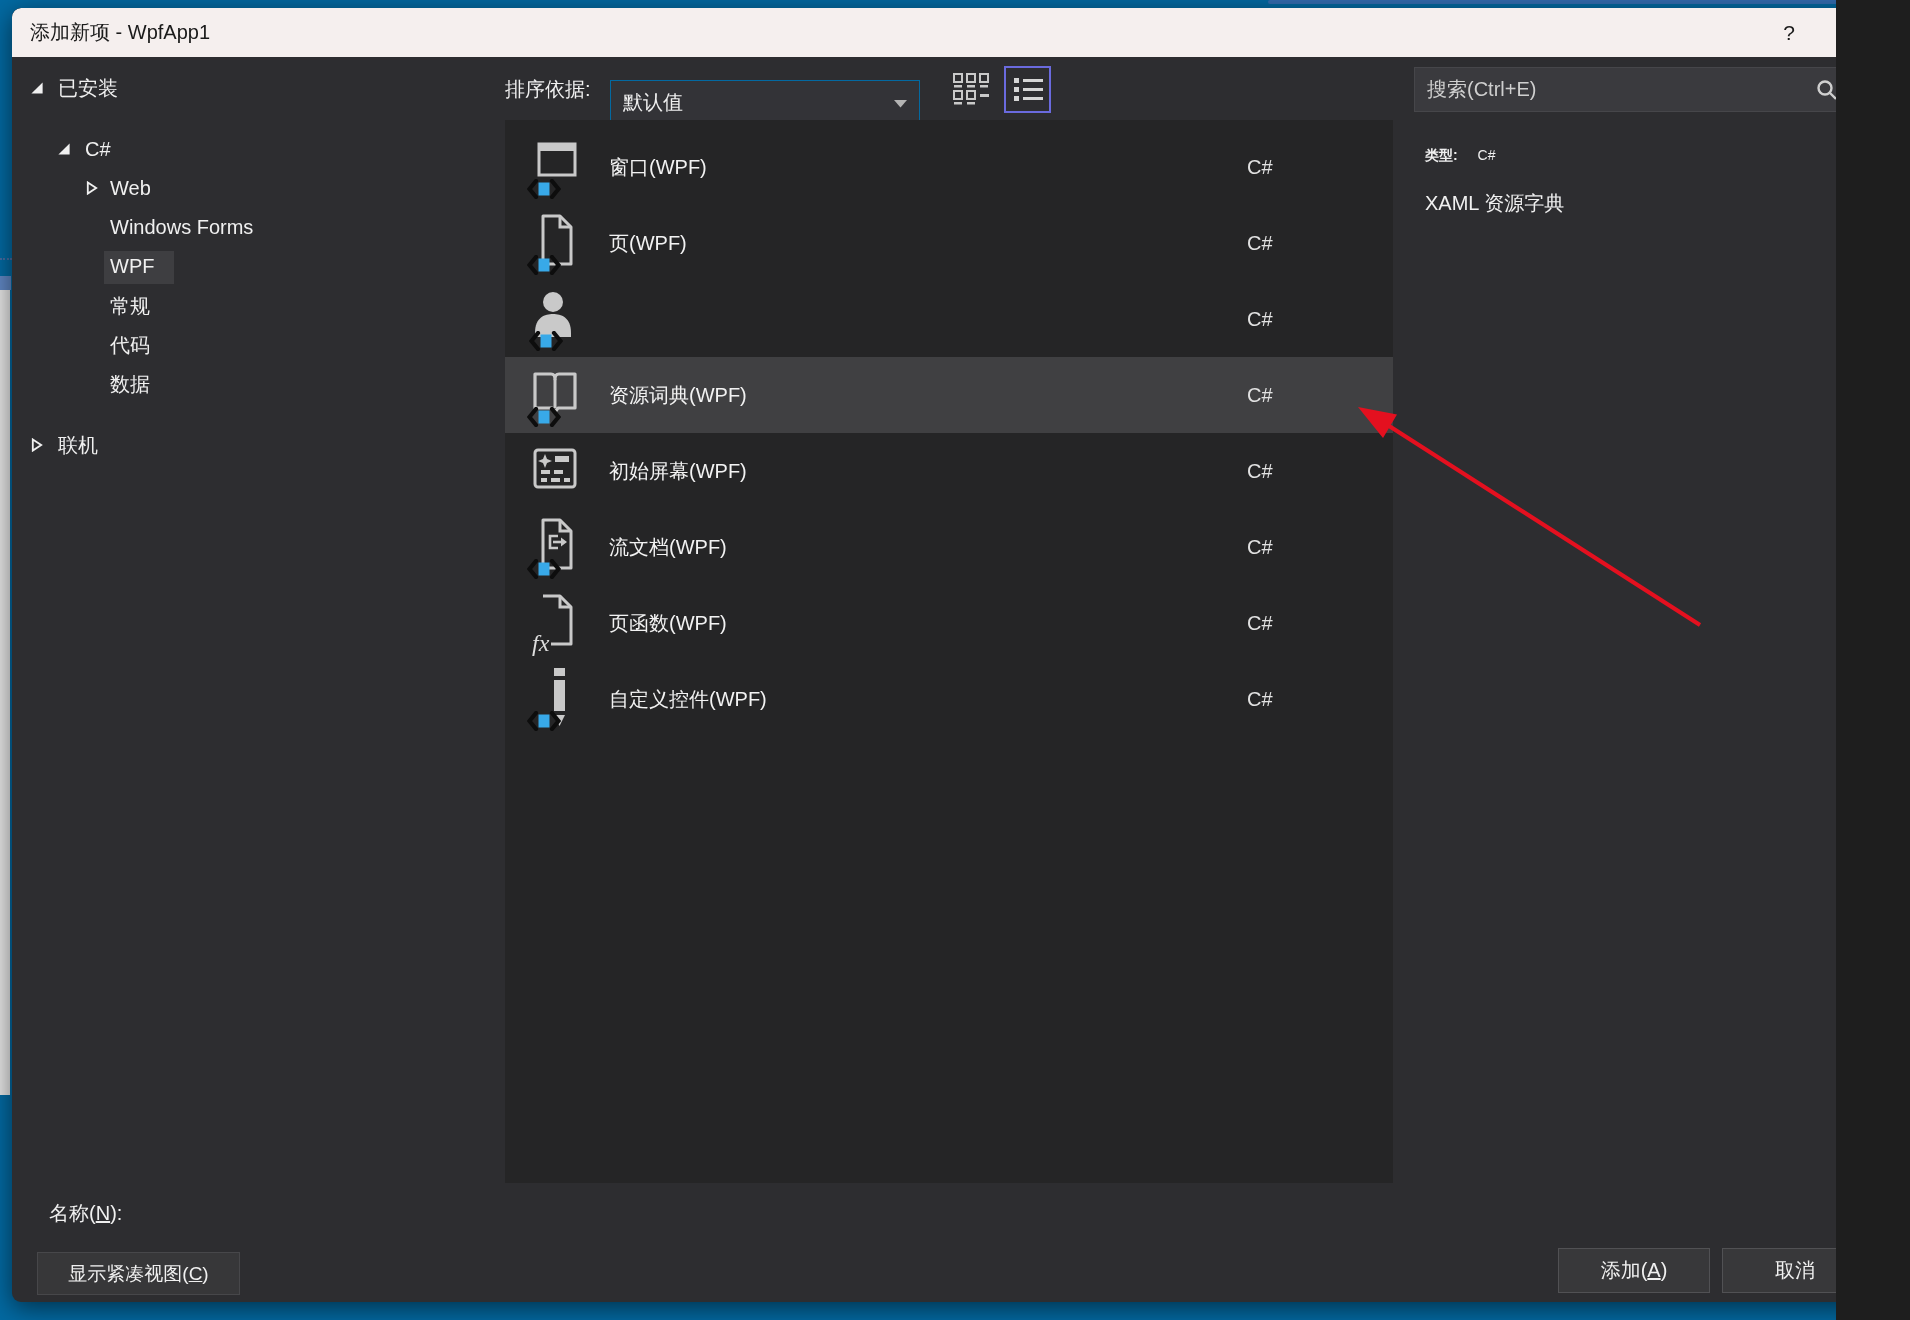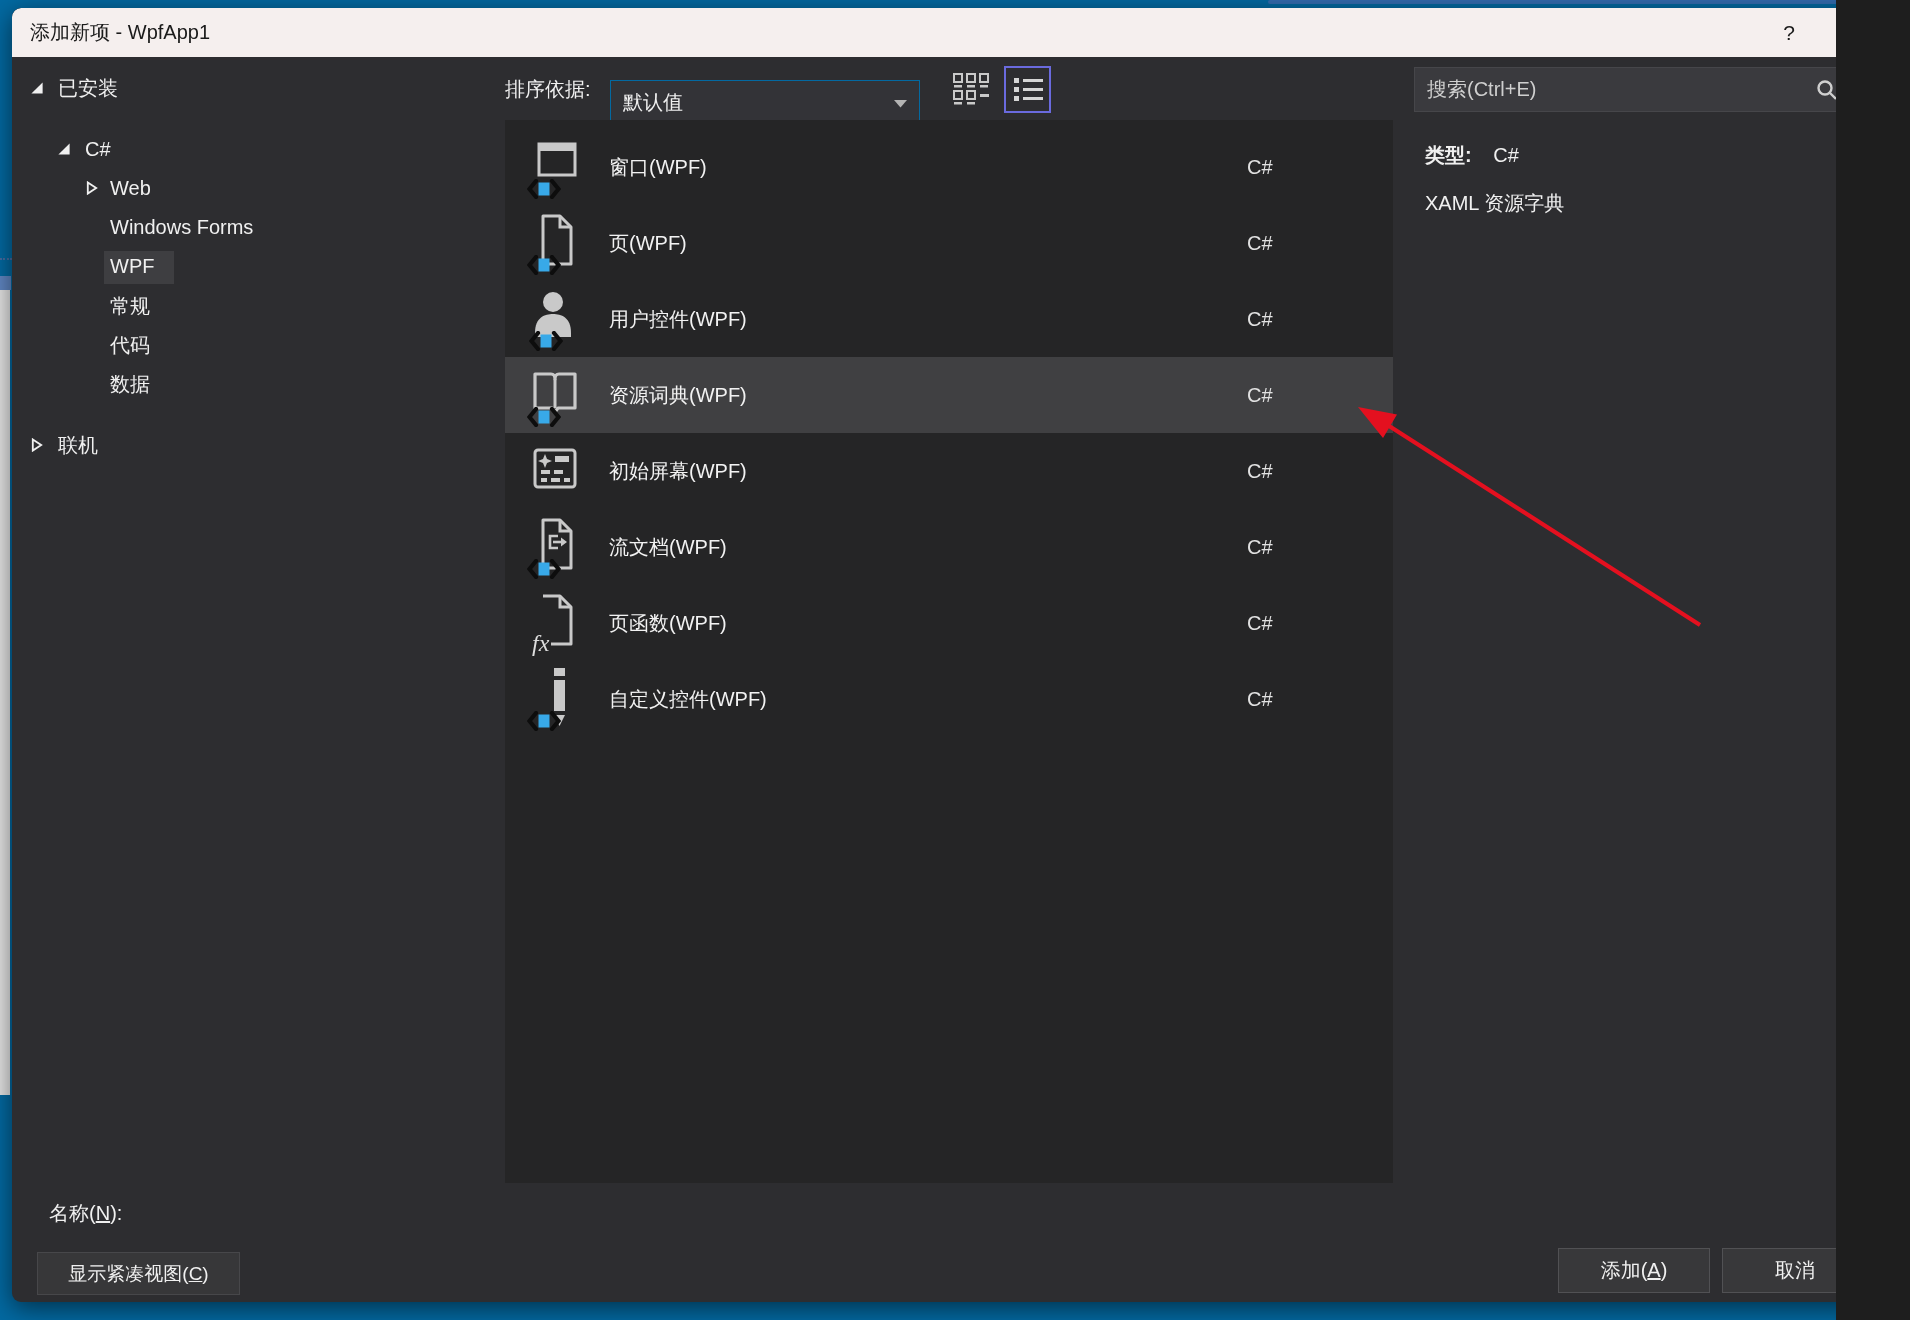--- a/index.html
+++ b/index.html
@@ -187,21 +187,20 @@
         <span class="nm">页(WPF)</span>
         <span class="lg">C#</span>
       </div>
 
       <div class="lrow" style="top:161px;">
         <svg class="ic" width="56" height="66" viewBox="0 0 56 66">
           <circle cx="26" cy="16" r="10" fill="#c9c9c9"></circle>
           <path d="M8 47 C8 31 18 28 26 28 C34 28 44 31 44 47 L44 51 H8 Z" fill="#c9c9c9"></path>
           <use href="#badge" x="2" y="45" width="34" height="20"></use>
         </svg>
-        <span class="nm">用户控件(WPF)</span>
         <span class="lg">C#</span>
       </div>
 
       <div class="lrow sel" style="top:237px;">
         <svg class="ic" width="56" height="66" viewBox="0 0 56 66">
           <path d="M8 12 H24 Q28 12 28 17 Q28 12 32 12 H48 V46 H31 L28 50 L25 46 H8 Z" fill="none" stroke="#c9c9c9" stroke-width="3.2" stroke-linejoin="round"></path>
           <path d="M28 17 V46" stroke="#c9c9c9" stroke-width="3"></path>
           <use href="#badge" x="0" y="45" width="34" height="20"></use>
         </svg>
         <span class="nm">资源词典(WPF)</span>
@@ -251,21 +250,21 @@
           <rect x="27" y="2" width="11" height="8" fill="#c9c9c9"></rect>
           <rect x="27" y="14" width="11" height="31" fill="#c9c9c9"></rect>
           <polygon points="27,49 38,49 32.5,60" fill="#c9c9c9"></polygon>
           <use href="#badge" x="0" y="45" width="34" height="20"></use>
         </svg>
         <span class="nm">自定义控件(WPF)</span>
         <span class="lg">C#</span>
       </div>
     </div>
 
-    <div class="abs" style="left:1413px;top:130px;height:34px;line-height:34px;font-size:20px;">
+    <div class="abs" style="left:1413px;top:130px;height:34px;line-height:34px;font-size:14px;">
       <span class="bold">类型:</span>
       <span style="margin-left:16px;">C#</span>
     </div>
     <div class="abs" style="left:1413px;top:178px;height:34px;line-height:34px;font-size:20px;">XAML 资源字典</div>
 
     <div class="abs" style="left:37px;top:1188px;height:35px;line-height:35px;font-size:20px;">
       <span>名称(</span><span class="mn">N</span><span>):</span>
     </div>
     <div class="abs btn" style="left:25px;top:1244px;width:203px;height:43px;line-height:41px;font-size:19px;background:#373739;border-color:#47474a;">
       <span>显示紧凑视图(</span><span class="mn">C</span><span>)</span>

